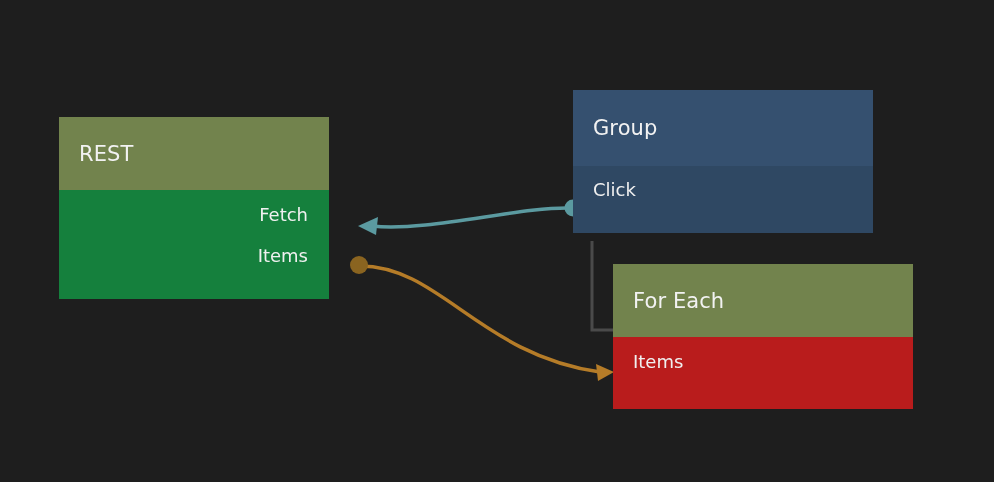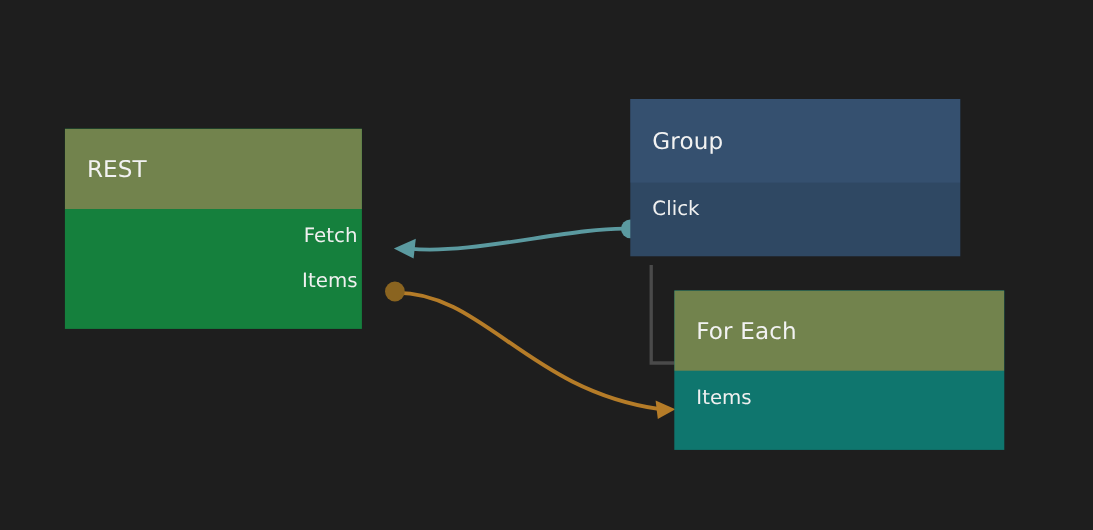--- a/index.html
+++ b/index.html
@@ -78,21 +78,20 @@
     height: 73px;
     background: #72834d;
     padding-left: 20px;
   }
   #node-rest .node-body {
     height: 109px;
     padding-top: 4px;
   }
   #node-rest .port-row.out {
     padding-right: 21px;
-    margin-left: 17px;
   }
   
   #node-group {
     left: 573px;
     top: 90px;
     width: 300px;
     height: 143px;
     background: #2f4863;
   }
   #node-group .node-header {
@@ -106,21 +105,21 @@
   #node-group .port-row.in {
     padding-left: 20px;
     height: 46px;
   }
   
   #node-foreach {
     left: 613px;
     top: 264px;
     width: 300px;
     height: 145px;
-    background: #0f766e;
+    background: #b91c1c;
   }
   #node-foreach .node-header {
     height: 73px;
     background: #72834d;
     padding-left: 20px;
   }
   #node-foreach .node-body {
     height: 72px;
   }
   #node-foreach .port-row.in {

